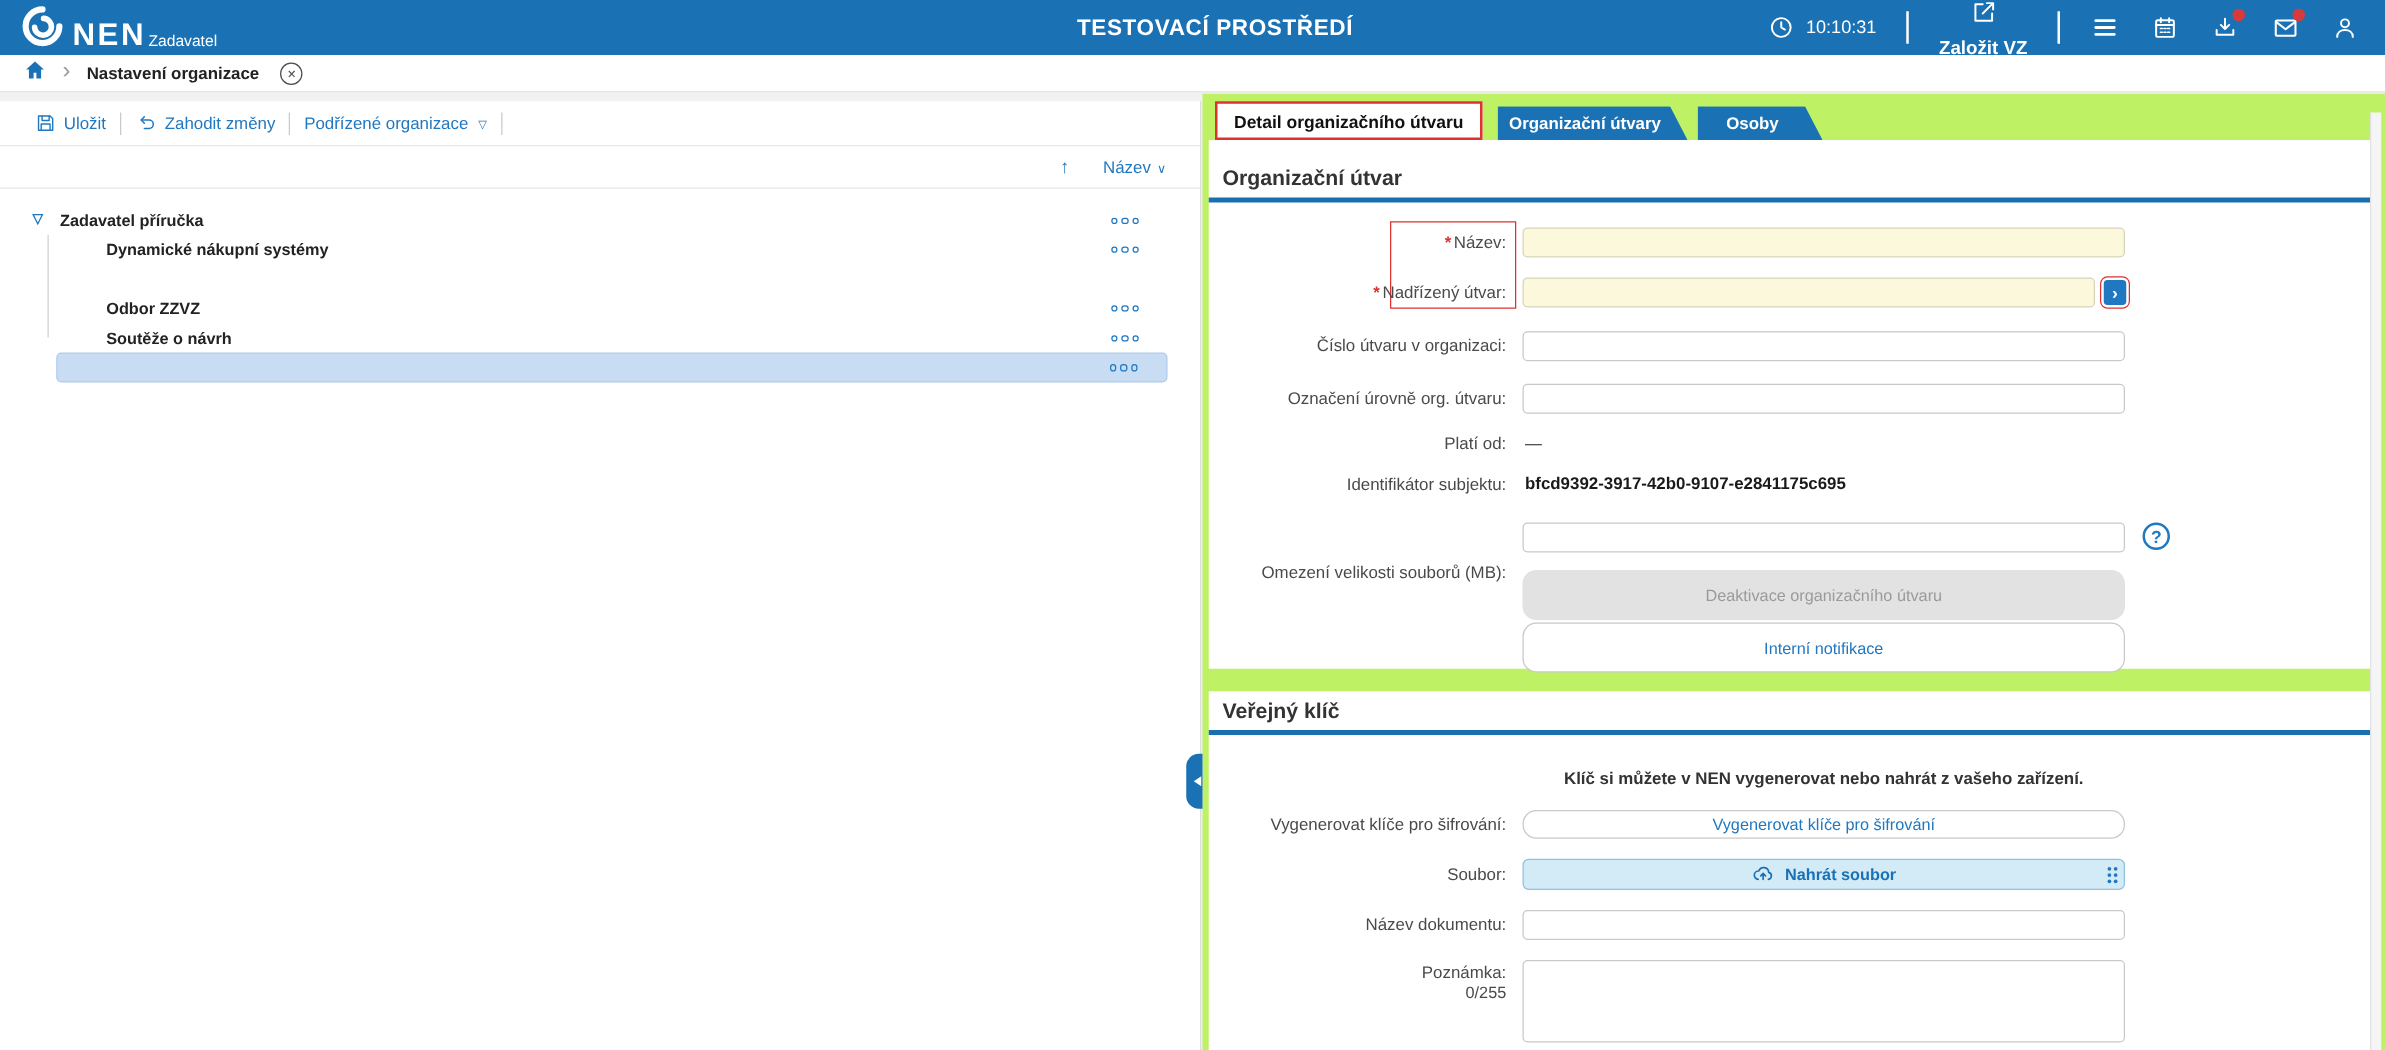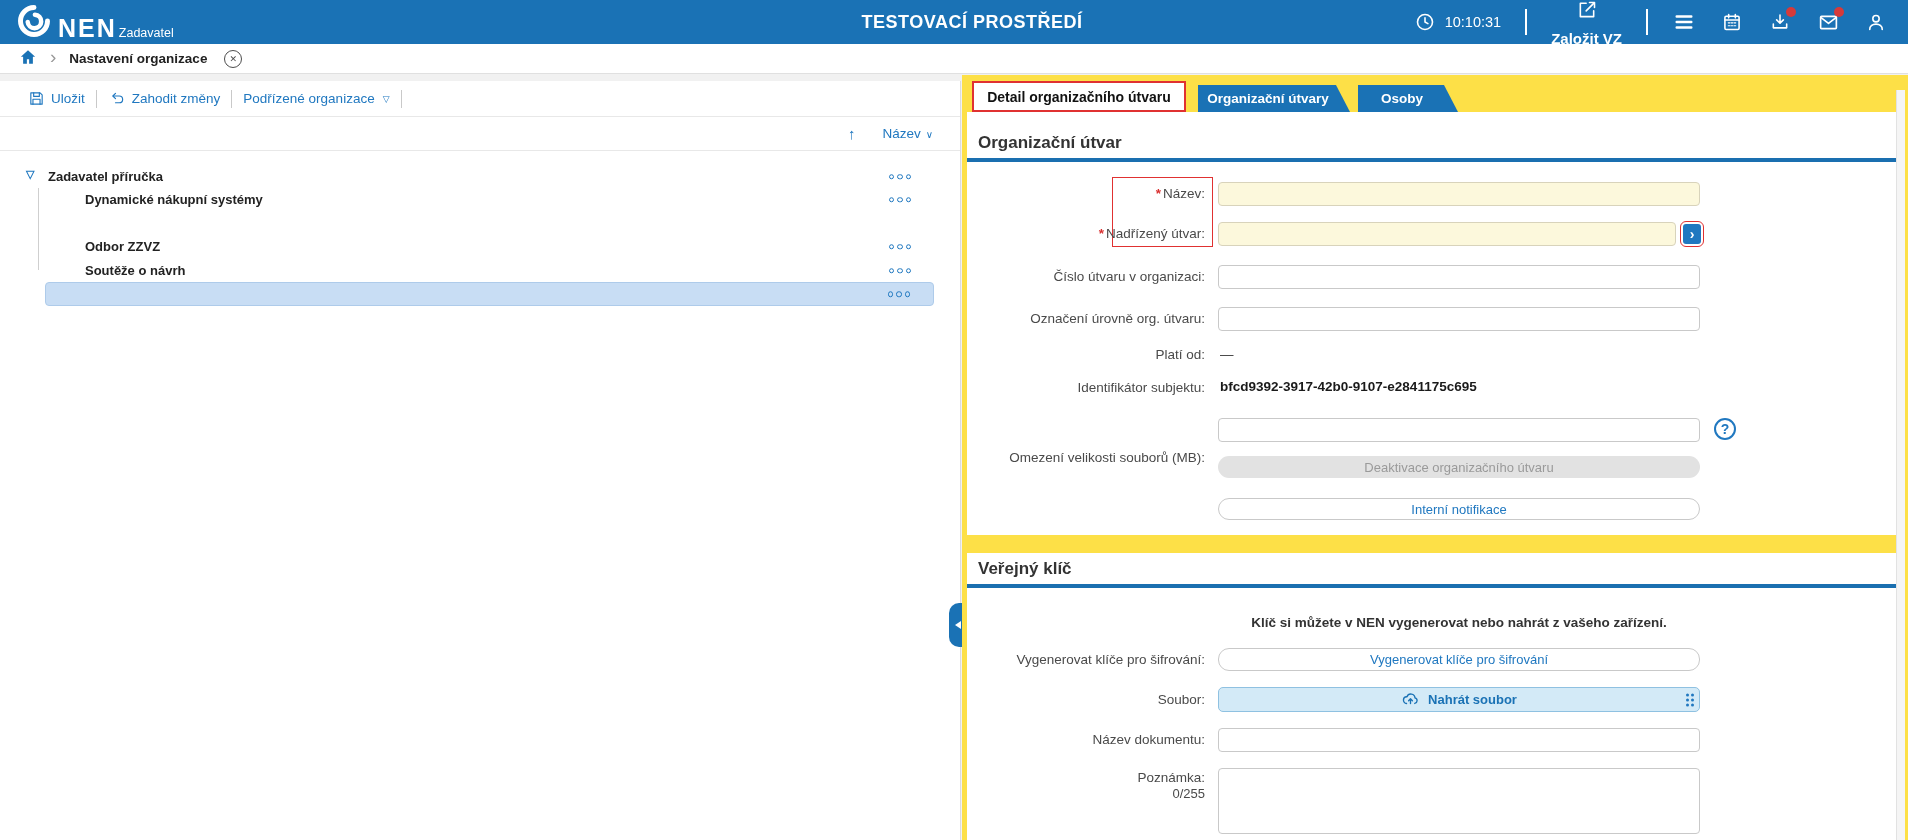--- a/index.html
+++ b/index.html
@@ -43,21 +43,21 @@
   .t-expander { position:absolute; left:26px; top:3px; color:#2078c0; font-size:11px; }
   .t-root-label { position:absolute; left:48px; }
   .t-child-label { position:absolute; left:75px;padding-left:10px; }
   .t-connector { position:absolute; left:38px; top:37px; width:1px; height:82px; background:#cfcfcf; }
   .dots { position:absolute; right:49px; top:50%; transform:translateY(-50%); display:flex; gap:3px; cursor:pointer; }
   .dots i { display:block; width:5.5px; height:5.5px; border:1.6px solid #2078c0; border-radius:50%; }
   .t-selected { position:absolute; left:45px; right:26px; top:131px; height:24px; background:#c8ddf4; border:1px solid #aecbea; border-radius:4px; cursor:pointer; }
   .t-selected .dots { right:23px; }
 
   
-  .right-panel { position:absolute; left:962px; top:75px; right:0; bottom:0; background:#fde047; }
+  .right-panel { position:absolute; left:962px; top:75px; right:0; bottom:0; background:#bef264; }
   .scroll-track { position:absolute; right:3px; top:15px; bottom:0; width:9px; background:#f5f5f5; border-left:1px solid #e2e2e2; }
 
   .card1 { position:absolute; left:5px; right:12px; top:37px; height:423px; background:#fff; }
   .card2 { position:absolute; left:5px; right:12px; top:478px; bottom:0; background:#fff; }
 
   .tab { position:absolute; display:flex; align-items:center; justify-content:center; cursor:pointer; }
   .tab-active { left:10px; top:6px; width:214px; height:31px; background:#fff; border:2px solid #e03131; color:#111; font-weight:bold; font-size:14px; z-index:3; }
   .tab-blue { background:#1a72b5; color:#fff; font-weight:bold; font-size:13.5px; top:10px; height:27px; clip-path:polygon(0 0, calc(100% - 14px) 0, 100% 100%, 0 100%); padding-right:12px; }
   .tab-org { left:236px; width:152px; }
   .tab-osoby { left:396px; width:100px; }
@@ -69,21 +69,21 @@
   .req { color:#d93030; font-weight:bold; margin-right:2px; }
   .finput { position:absolute; left:256px; width:482px; height:24px; border:1px solid #c9c9c9; border-radius:4px; background:#fff; font-size:13px; padding:0 8px; font-family:"Liberation Sans",sans-serif; }
   .finput.req-bg { background:#fcf8dc; border-color:#d8d3bb; }
   .fvalue { position:absolute; left:258px; font-size:13.5px; color:#333; }
   .fvalue.bold { font-weight:bold; color:#1a1a1a; }
   .red-box { position:absolute; left:150px; top:102px; width:101px; height:70px; border:1px solid #e03131; pointer-events:none; }
 
   .arrow-btn { position:absolute; left:721px; top:149px; width:18px; height:20px; background:#2078c0; color:#fff; border-radius:3px; display:flex; align-items:center; justify-content:center; font-size:14px; font-weight:bold; outline:1px solid #e03131; outline-offset:2px; cursor:pointer; }
   .help-circle { position:absolute; left:752px; top:343px; width:22px; height:22px; border:2px solid #2078c0; border-radius:50%; color:#2078c0; font-weight:bold; font-size:14px; display:flex; align-items:center; justify-content:center; cursor:pointer; }
 
-  .btn { position:absolute; left:256px; width:482px; height:22px; border-radius:11px; display:flex; align-items:center; justify-content:center; font-size:13px; cursor:pointer; }
+  .btn { position:absolute; left:256px; width:482px; height:40px; border-radius:11px; display:flex; align-items:center; justify-content:center; font-size:13px; cursor:pointer; }
   .btn-disabled { background:#e2e2e2; color:#9a9a9a; cursor:default; }
   .btn-white { background:#fff; border:1px solid #c9c9c9; color:#2078c0; }
   .btn-upload { background:#d3eaf7; border:1px solid #8fc1e1; border-radius:5px; color:#1a72b5; font-weight:bold; height:25px; gap:8px; position:absolute; }
   .btn-upload svg { stroke:#1a72b5; fill:none; stroke-width:1.7; stroke-linecap:round; stroke-linejoin:round; }
   .grip { position:absolute; right:5px; top:50%; transform:translateY(-50%); display:grid; grid-template-columns:3px 3px; gap:2px; }
   .grip i { width:3px; height:3px; border-radius:50%; background:#2078c0; }
 
   .info-text { position:absolute; left:256px; width:482px; text-align:center; font-size:13.5px; font-weight:bold; color:#333; }
   .note-counter { position:absolute; left:3px; width:240px; text-align:right; font-size:13px; color:#4a4a4a; }
   .note-area { position:absolute; left:256px; width:482px; top:693px; height:66px; border:1px solid #c9c9c9; border-radius:4px; resize:none; font-family:"Liberation Sans",sans-serif; font-size:13px; padding:4px 8px; }

